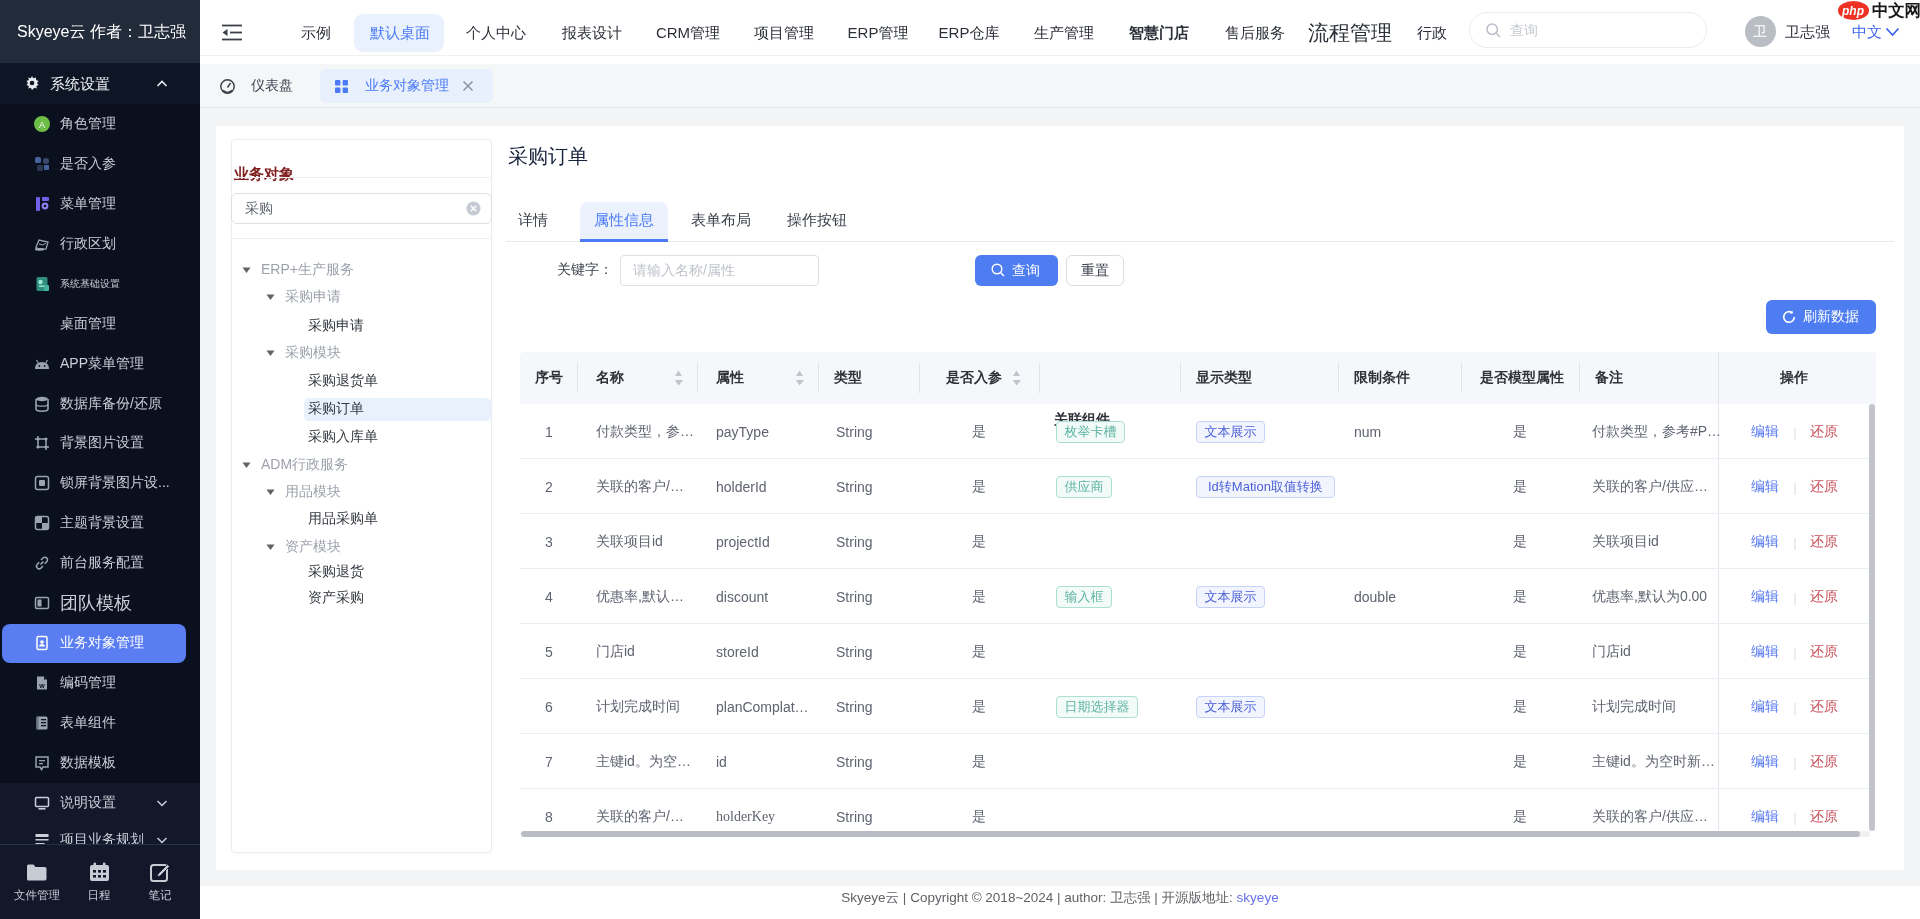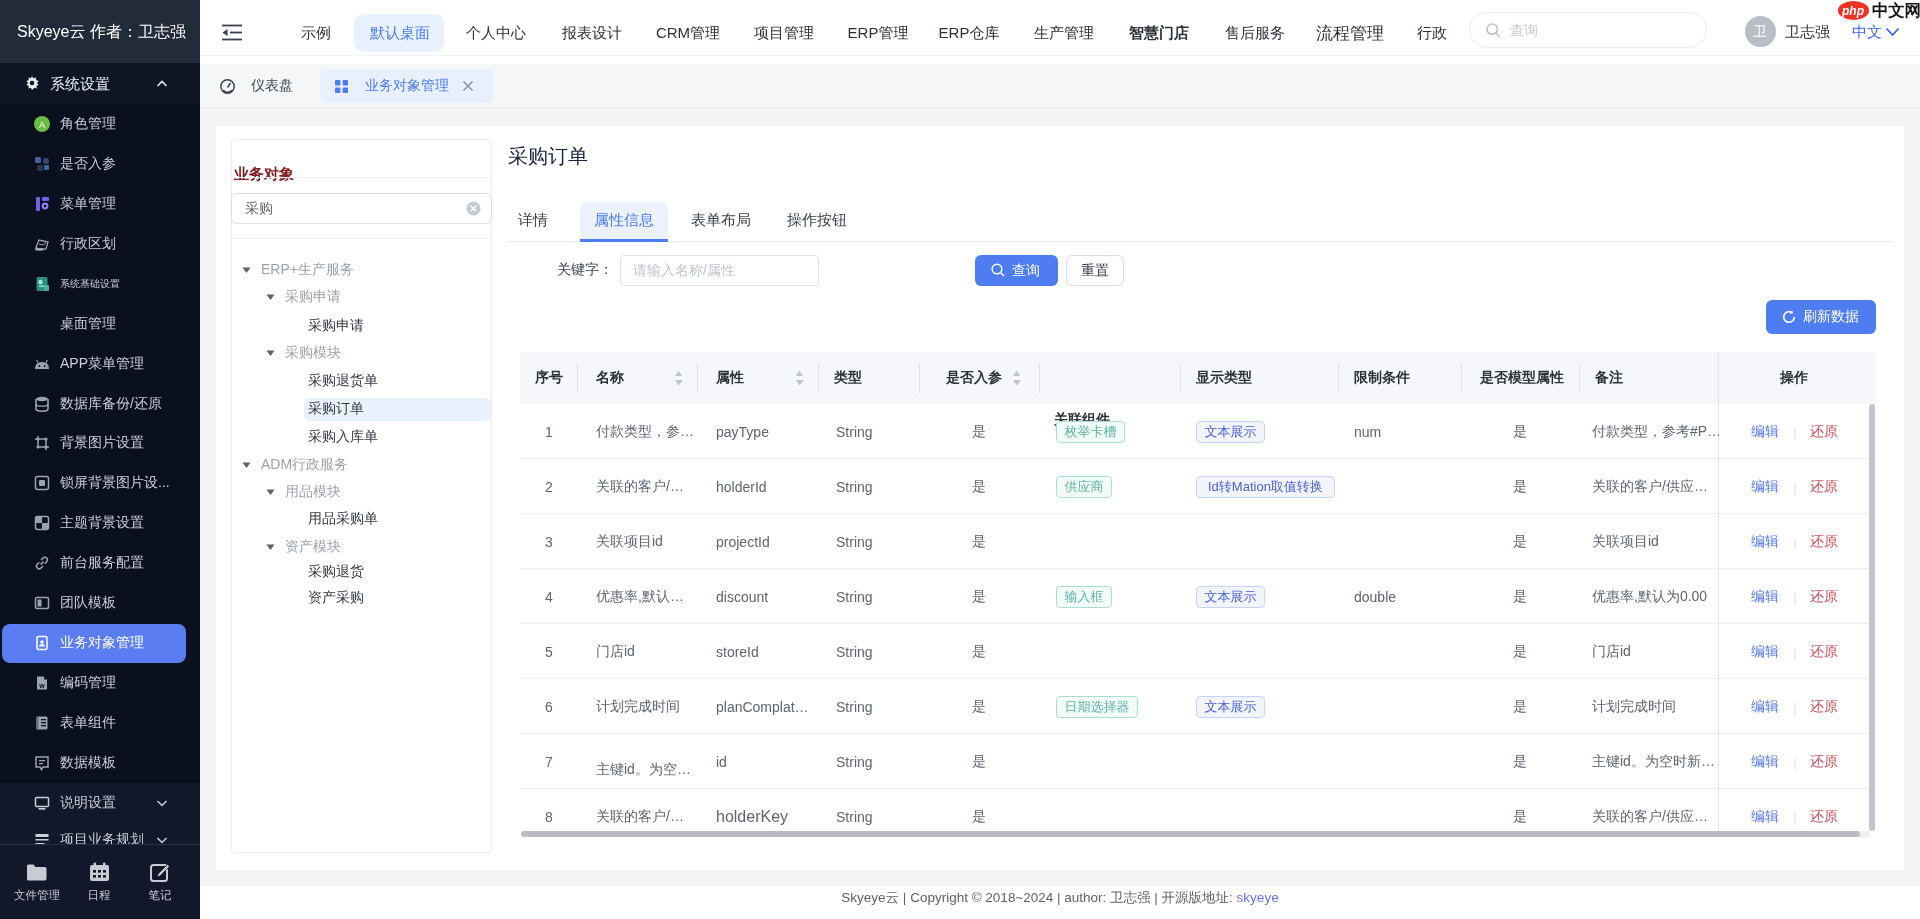--- a/index.html
+++ b/index.html
@@ -99,21 +99,21 @@
       <path d="M6.5 9.5 L9.5 6.5"></path>
       <path d="M7 5l2-2a2.6 2.6 0 0 1 3.7 3.7l-2 2"></path>
       <path d="M9 11l-2 2a2.6 2.6 0 0 1-3.7-3.7l2-2"></path>
     </g>
   </svg>
 <div class="t" style="left:60px;top:563px;font-size:14px;color:#c9cfd9;font-weight:400;transform:translate(0,-50%);">前台服务配置</div>
 <svg style="left:34px;top:595px" width="16" height="16">
     <rect x="1.5" y="2.5" width="13" height="11" rx="1.5" fill="none" stroke="#9aa3b2" stroke-width="1.5"></rect>
     <rect x="3.5" y="4.5" width="4" height="7" fill="#9aa3b2"></rect>
   </svg>
-<div class="t" style="left:60px;top:603px;font-size:14px;color:#c9cfd9;font-weight:400;transform:translate(0,-50%);">团队模板</div>
+<div class="t" style="left:60px;top:603px;font-size:18px;color:#c9cfd9;font-weight:400;transform:translate(0,-50%);">团队模板</div>
 <svg style="left:34px;top:635px" width="16" height="16">
     <rect x="3" y="1.5" width="10" height="13" rx="1.5" fill="none" stroke="#ffffff" stroke-width="1.5"></rect>
     <circle cx="8" cy="7" r="1.8" fill="#ffffff"></circle>
     <path d="M5 11.5c0-1.6 1.3-2.6 3-2.6s3 1 3 2.6z" fill="#ffffff"></path>
   </svg>
 <div class="t" style="left:60px;top:643px;font-size:14px;color:#ffffff;font-weight:400;transform:translate(0,-50%);">业务对象管理</div>
 <svg style="left:34px;top:675px" width="16" height="16">
     <path d="M3 1.5h7l3 3v10H3z" fill="#9aa3b2"></path>
     <path d="M10 1.5v3h3" fill="#0a101d"></path>
     <text x="8" y="13" font-size="7" fill="#0a101d" text-anchor="middle" font-weight="bold" font-family="Liberation Sans">w</text>
@@ -188,21 +188,21 @@
 <div class="t" style="left:400px;top:33px;font-size:15px;color:#4b7bf5;font-weight:400;transform:translate(-50%,-50%);">默认桌面</div>
 <div class="t" style="left:496px;top:33px;font-size:15px;color:#2c3038;font-weight:400;transform:translate(-50%,-50%);">个人中心</div>
 <div class="t" style="left:592px;top:33px;font-size:15px;color:#2c3038;font-weight:400;transform:translate(-50%,-50%);">报表设计</div>
 <div class="t" style="left:688px;top:33px;font-size:15px;color:#2c3038;font-weight:400;transform:translate(-50%,-50%);">CRM管理</div>
 <div class="t" style="left:784px;top:33px;font-size:15px;color:#2c3038;font-weight:400;transform:translate(-50%,-50%);">项目管理</div>
 <div class="t" style="left:878px;top:33px;font-size:15px;color:#2c3038;font-weight:400;transform:translate(-50%,-50%);">ERP管理</div>
 <div class="t" style="left:969px;top:33px;font-size:15px;color:#2c3038;font-weight:400;transform:translate(-50%,-50%);">ERP仓库</div>
 <div class="t" style="left:1064px;top:33px;font-size:15px;color:#2c3038;font-weight:400;transform:translate(-50%,-50%);">生产管理</div>
 <div class="t" style="left:1159px;top:33px;font-size:15px;color:#2c3038;font-weight:700;transform:translate(-50%,-50%);">智慧门店</div>
 <div class="t" style="left:1255px;top:33px;font-size:15px;color:#2c3038;font-weight:400;transform:translate(-50%,-50%);">售后服务</div>
-<div class="t" style="left:1350px;top:33px;font-size:17px;color:#2c3038;font-weight:400;transform:translate(-50%,-50%);">流程管理</div>
+<div class="t" style="left:1350px;top:33px;font-size:21px;color:#2c3038;font-weight:400;transform:translate(-50%,-50%);">流程管理</div>
 <div class="t" style="left:1432px;top:33px;font-size:15px;color:#2c3038;font-weight:400;transform:translate(-50%,-50%);">行政</div>
 <div class="abs" style="left:1469px;top:12px;width:238px;height:36px;border:1px solid #ececee;border-radius:18px;background:#fff;"></div>
 <svg style="left:1486px;top:23px" width="15" height="15">
     <circle cx="6.2" cy="6.2" r="5.2" fill="none" stroke="#b9bdc6" stroke-width="1.5"></circle>
     <line x1="10" y1="10" x2="14" y2="14" stroke="#b9bdc6" stroke-width="1.5"></line>
   </svg>
 <div class="t" style="left:1510px;top:31px;font-size:14px;color:#c4c8cf;font-weight:400;transform:translate(0,-50%);">查询</div>
 <div class="abs" style="left:1745px;top:16px;width:31px;height:31px;background:#b9bdc4;border-radius:50%;"></div>
 <div class="t" style="left:1760px;top:32px;font-size:14px;color:#ffffff;font-weight:400;transform:translate(-50%,-50%);">卫</div>
 <div class="t" style="left:1785px;top:32px;font-size:15px;color:#30343c;font-weight:400;transform:translate(0,-50%);">卫志强</div>
@@ -411,32 +411,32 @@
 <div class="t" style="left:979px;top:706.5px;font-size:14px;color:#5f6470;font-weight:400;transform:translate(-50%,-50%);">是</div>
 <div class="t" style="left:1056px;top:706.5px;transform:translate(0,-50%);background:#f2fbf8;border:1px solid #abe0d1;color:#5fb3a2;font-size:13px;height:22px;line-height:20px;padding:0 7.5px;border-radius:4px;">日期选择器</div>
 <div class="t" style="left:1196px;top:706.5px;transform:translate(0,-50%);background:#f2f5fe;border:1px solid #c7d2f8;color:#4c61d6;font-size:13px;height:22px;line-height:20px;padding:0 7.5px;border-radius:4px;">文本展示</div>
 <div class="t" style="left:1520px;top:706.5px;font-size:14px;color:#5f6470;font-weight:400;transform:translate(-50%,-50%);">是</div>
 <div class="t" style="left:1592px;top:706.5px;font-size:14px;color:#5f6470;font-weight:400;transform:translate(0,-50%);">计划完成时间</div>
 <div class="t" style="left:1765px;top:706.5px;font-size:14px;color:#5577f0;font-weight:400;transform:translate(-50%,-50%);">编辑</div>
 <div class="t" style="left:1795px;top:706.5px;font-size:13px;color:#dcdfe6;font-weight:400;transform:translate(-50%,-50%);">|</div>
 <div class="t" style="left:1824px;top:706.5px;font-size:14px;color:#c74e58;font-weight:400;transform:translate(-50%,-50%);">还原</div>
 <div class="abs" style="left:520px;top:788px;width:1350px;height:1px;background:#ebeef5;"></div>
 <div class="t" style="left:549px;top:761.5px;font-size:14px;color:#5f6470;font-weight:400;transform:translate(-50%,-50%);">7</div>
-<div class="t" style="left:596px;top:761.5px;font-size:14px;color:#5f6470;font-weight:400;transform:translate(0,-50%);margin-top:8px;">主键id。为空…</div>
+<div class="t" style="left:596px;top:761.5px;font-size:14px;color:#5f6470;font-weight:400;transform:translate(0,-50%);">主键id。为空…</div>
 <div class="t" style="left:716px;top:761.5px;font-size:14px;color:#5f6470;font-weight:400;transform:translate(0,-50%);">id</div>
 <div class="t" style="left:836px;top:761.5px;font-size:14px;color:#5f6470;font-weight:400;transform:translate(0,-50%);">String</div>
 <div class="t" style="left:979px;top:761.5px;font-size:14px;color:#5f6470;font-weight:400;transform:translate(-50%,-50%);">是</div>
 <div class="t" style="left:1520px;top:761.5px;font-size:14px;color:#5f6470;font-weight:400;transform:translate(-50%,-50%);">是</div>
 <div class="t" style="left:1592px;top:761.5px;font-size:14px;color:#5f6470;font-weight:400;transform:translate(0,-50%);">主键id。为空时新…</div>
 <div class="t" style="left:1765px;top:761.5px;font-size:14px;color:#5577f0;font-weight:400;transform:translate(-50%,-50%);">编辑</div>
 <div class="t" style="left:1795px;top:761.5px;font-size:13px;color:#dcdfe6;font-weight:400;transform:translate(-50%,-50%);">|</div>
 <div class="t" style="left:1824px;top:761.5px;font-size:14px;color:#c74e58;font-weight:400;transform:translate(-50%,-50%);">还原</div>
 <div class="t" style="left:549px;top:816.5px;font-size:14px;color:#5f6470;font-weight:400;transform:translate(-50%,-50%);">8</div>
 <div class="t" style="left:596px;top:816.5px;font-size:14px;color:#5f6470;font-weight:400;transform:translate(0,-50%);">关联的客户/…</div>
-<div class="t" style="left:716px;top:816.5px;font-size:16px;color:#5f6470;font-weight:400;transform:translate(0,-50%);">holderKey</div>
+<div class="t" style="left:716px;top:816.5px;font-size:14px;color:#5f6470;font-weight:400;transform:translate(0,-50%);font-family:Liberation Serif, serif;">holderKey</div>
 <div class="t" style="left:836px;top:816.5px;font-size:14px;color:#5f6470;font-weight:400;transform:translate(0,-50%);">String</div>
 <div class="t" style="left:979px;top:816.5px;font-size:14px;color:#5f6470;font-weight:400;transform:translate(-50%,-50%);">是</div>
 <div class="t" style="left:1520px;top:816.5px;font-size:14px;color:#5f6470;font-weight:400;transform:translate(-50%,-50%);">是</div>
 <div class="t" style="left:1592px;top:816.5px;font-size:14px;color:#5f6470;font-weight:400;transform:translate(0,-50%);">关联的客户/供应…</div>
 <div class="t" style="left:1765px;top:816.5px;font-size:14px;color:#5577f0;font-weight:400;transform:translate(-50%,-50%);">编辑</div>
 <div class="t" style="left:1795px;top:816.5px;font-size:13px;color:#dcdfe6;font-weight:400;transform:translate(-50%,-50%);">|</div>
 <div class="t" style="left:1824px;top:816.5px;font-size:14px;color:#c74e58;font-weight:400;transform:translate(-50%,-50%);">还原</div>
 <div class="abs" style="left:1869px;top:404px;width:6px;height:427px;background:#c1c4ca;border-radius:3px;"></div>
 <div class="abs" style="left:521px;top:831px;width:1349px;height:6px;background:#f0f0f0;border-radius:3px;"></div>
 <div class="abs" style="left:521px;top:831px;width:1339px;height:6px;background:#b9bcc2;border-radius:3px;"></div>

